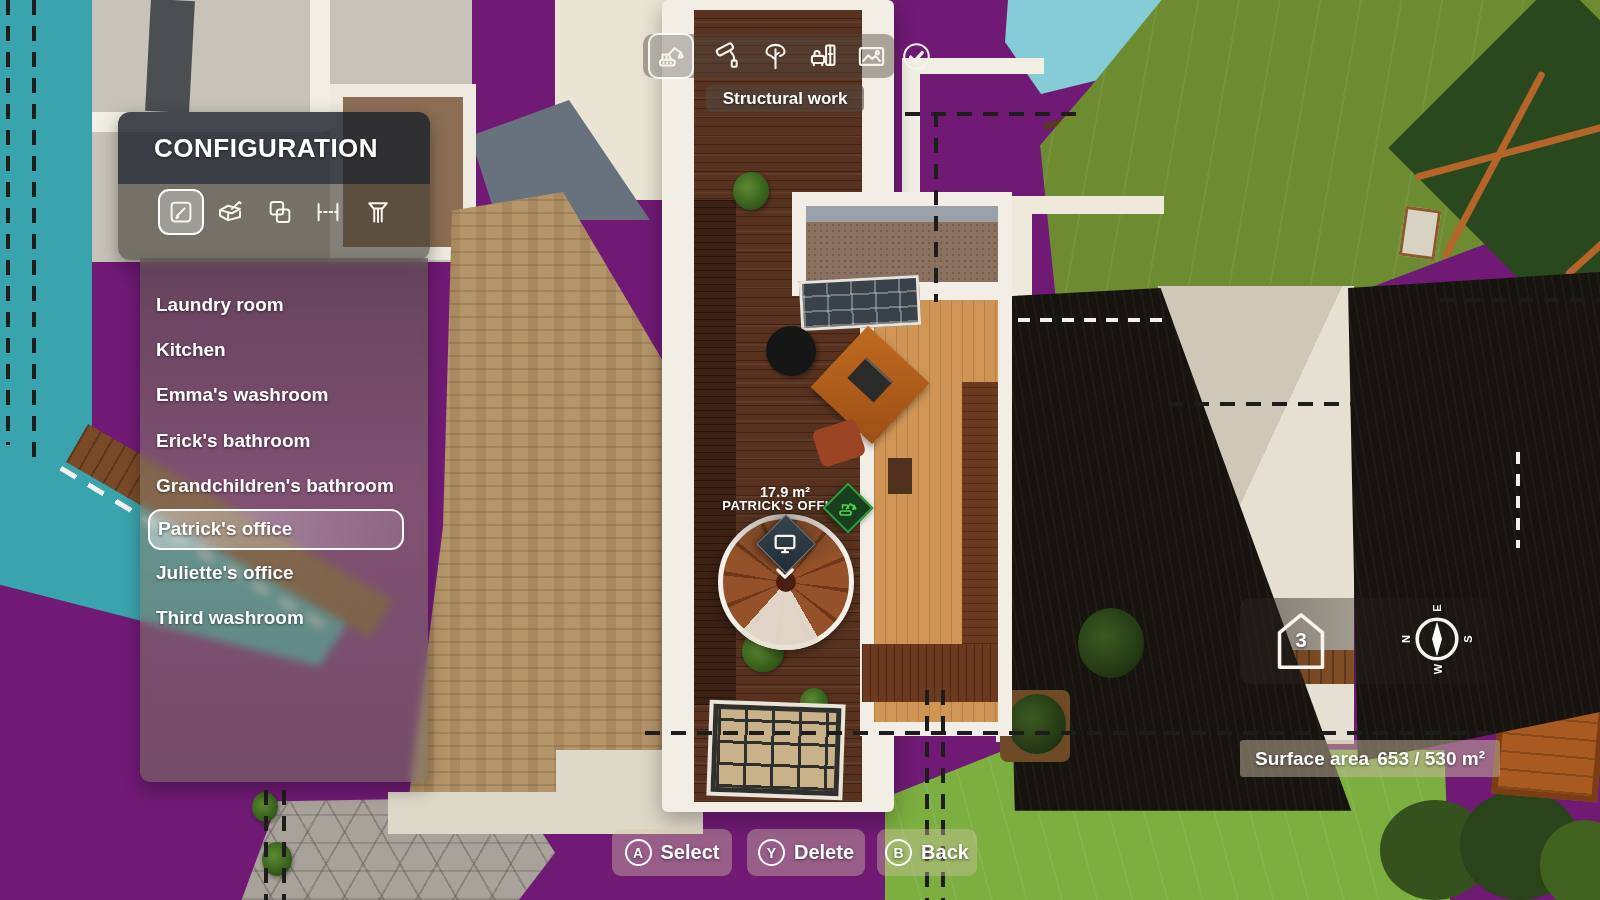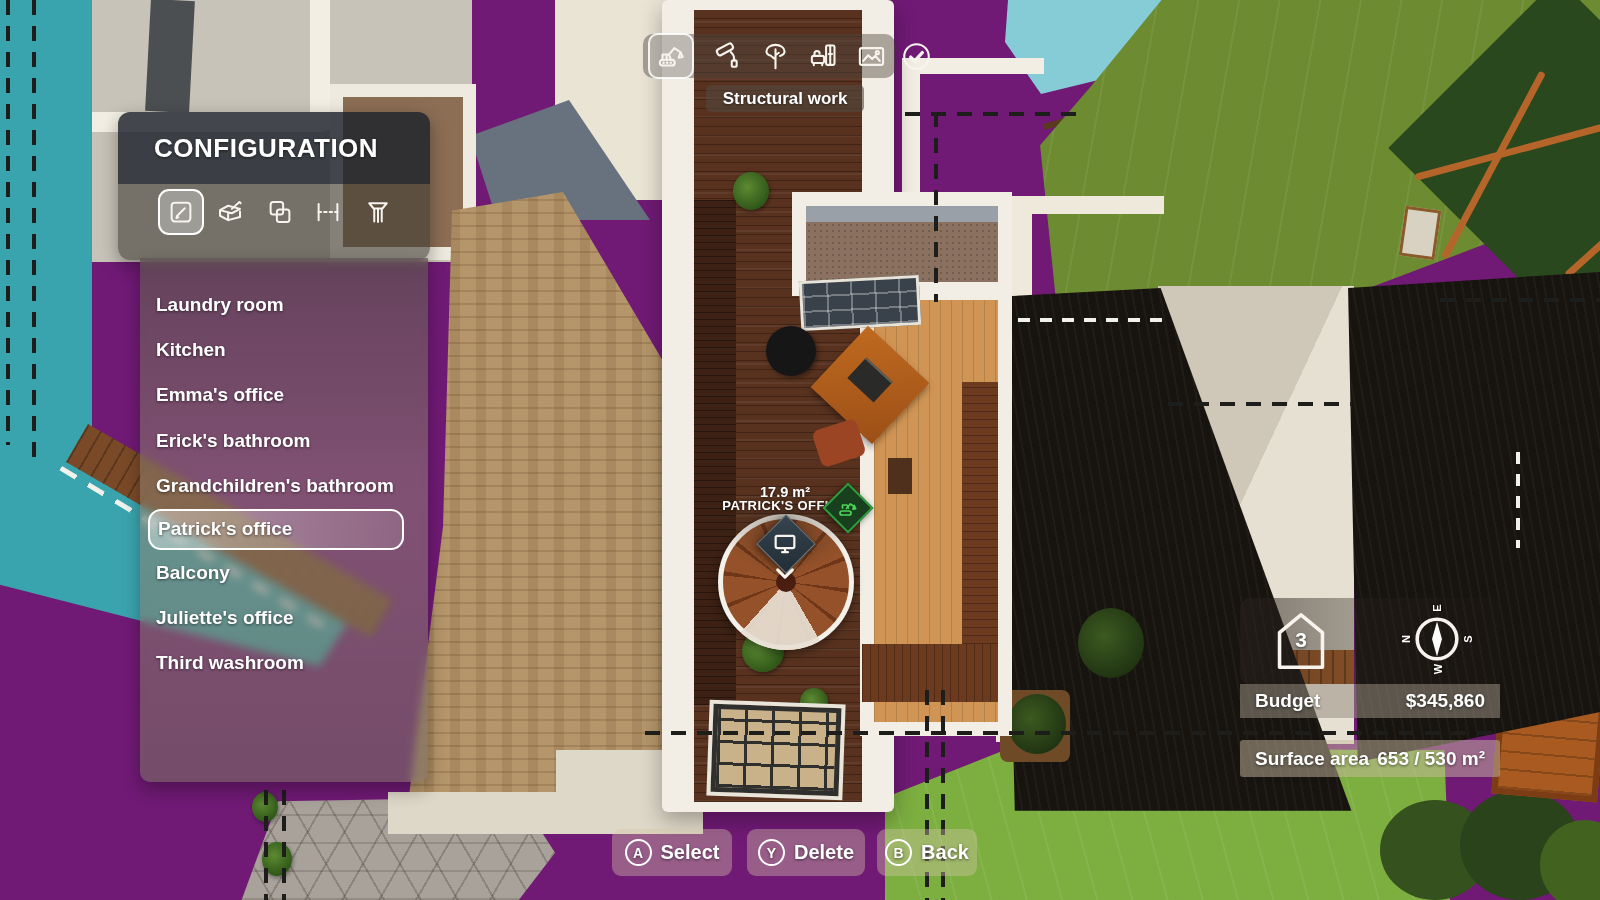--- a/index.html
+++ b/index.html
@@ -338,33 +338,30 @@
   </div>
 
   <div class="abs room-list">
     <div class="room-item txt">
         <span>Laundry room</span>
       </div>
     <div class="room-item txt">
         <span>Kitchen</span>
       </div>
     <div class="room-item txt">
-        <span>Emma's office</span>
+        <span>Emma's washroom</span>
       </div>
     <div class="room-item txt">
         <span>Erick's bathroom</span>
       </div>
     <div class="room-item txt">
         <span>Grandchildren's bathroom</span>
       </div>
     <div class="room-item selected txt">
         <span>Patrick's office</span>
-      </div>
-    <div class="room-item txt">
-        <span>Balcony</span>
       </div>
     <div class="room-item txt">
         <span>Juliette's office</span>
       </div>
     <div class="room-item txt">
         <span>Third washroom</span>
       </div>
   </div>
 
   <div class="abs marker-shade"></div>
@@ -392,24 +389,20 @@
   <div class="abs hud-compass">
     <svg class="icon" viewBox="0 0 24 24" style="width:66px;height:66px;stroke-width:1.3;">
       <circle cx="12" cy="12" r="7.2"></circle>
       <polygon points="12,5.6 13.8,12 12,18.4 10.2,12" fill="#fff" stroke="none"></polygon>
     </svg>
     <span class="cmp-letter" style="left:29px;top:-4px;">E</span>
     <span class="cmp-letter" style="left:60px;top:27px;">S</span>
     <span class="cmp-letter" style="left:29px;top:57px;">W</span>
     <span class="cmp-letter" style="left:-2px;top:27px;">N</span>
   </div>
-  <div class="abs hud-row hud-budget">
-    <span class="txt">Budget</span>
-    <span class="txt">$345,860</span>
-  </div>
   <div class="abs hud-row hud-surface">
     <span class="txt">Surface area</span>
     <span class="txt">653 / 530 m²</span>
   </div>
 
   <div class="abs ctrl" style="left:612px;width:120px;">
     <span class="ctrl-circle txt">A</span>
     <span class="txt">Select</span>
   </div>
   <div class="abs ctrl" style="left:747px;width:118px;">

